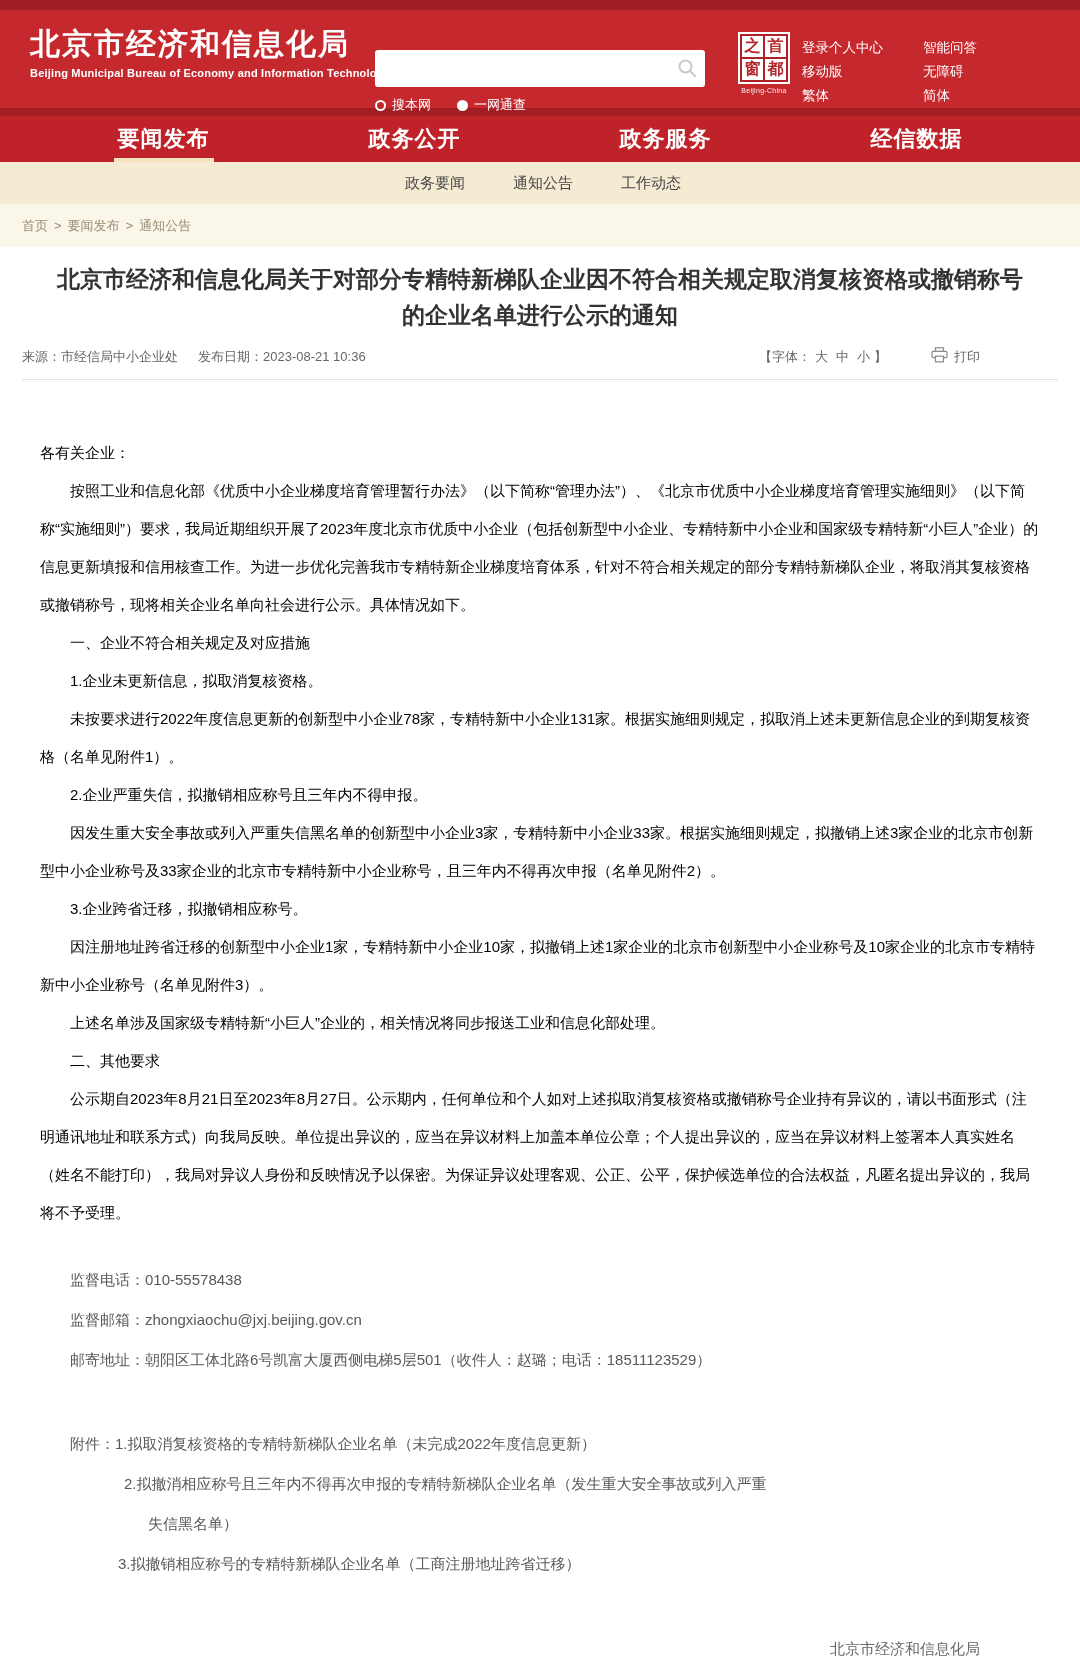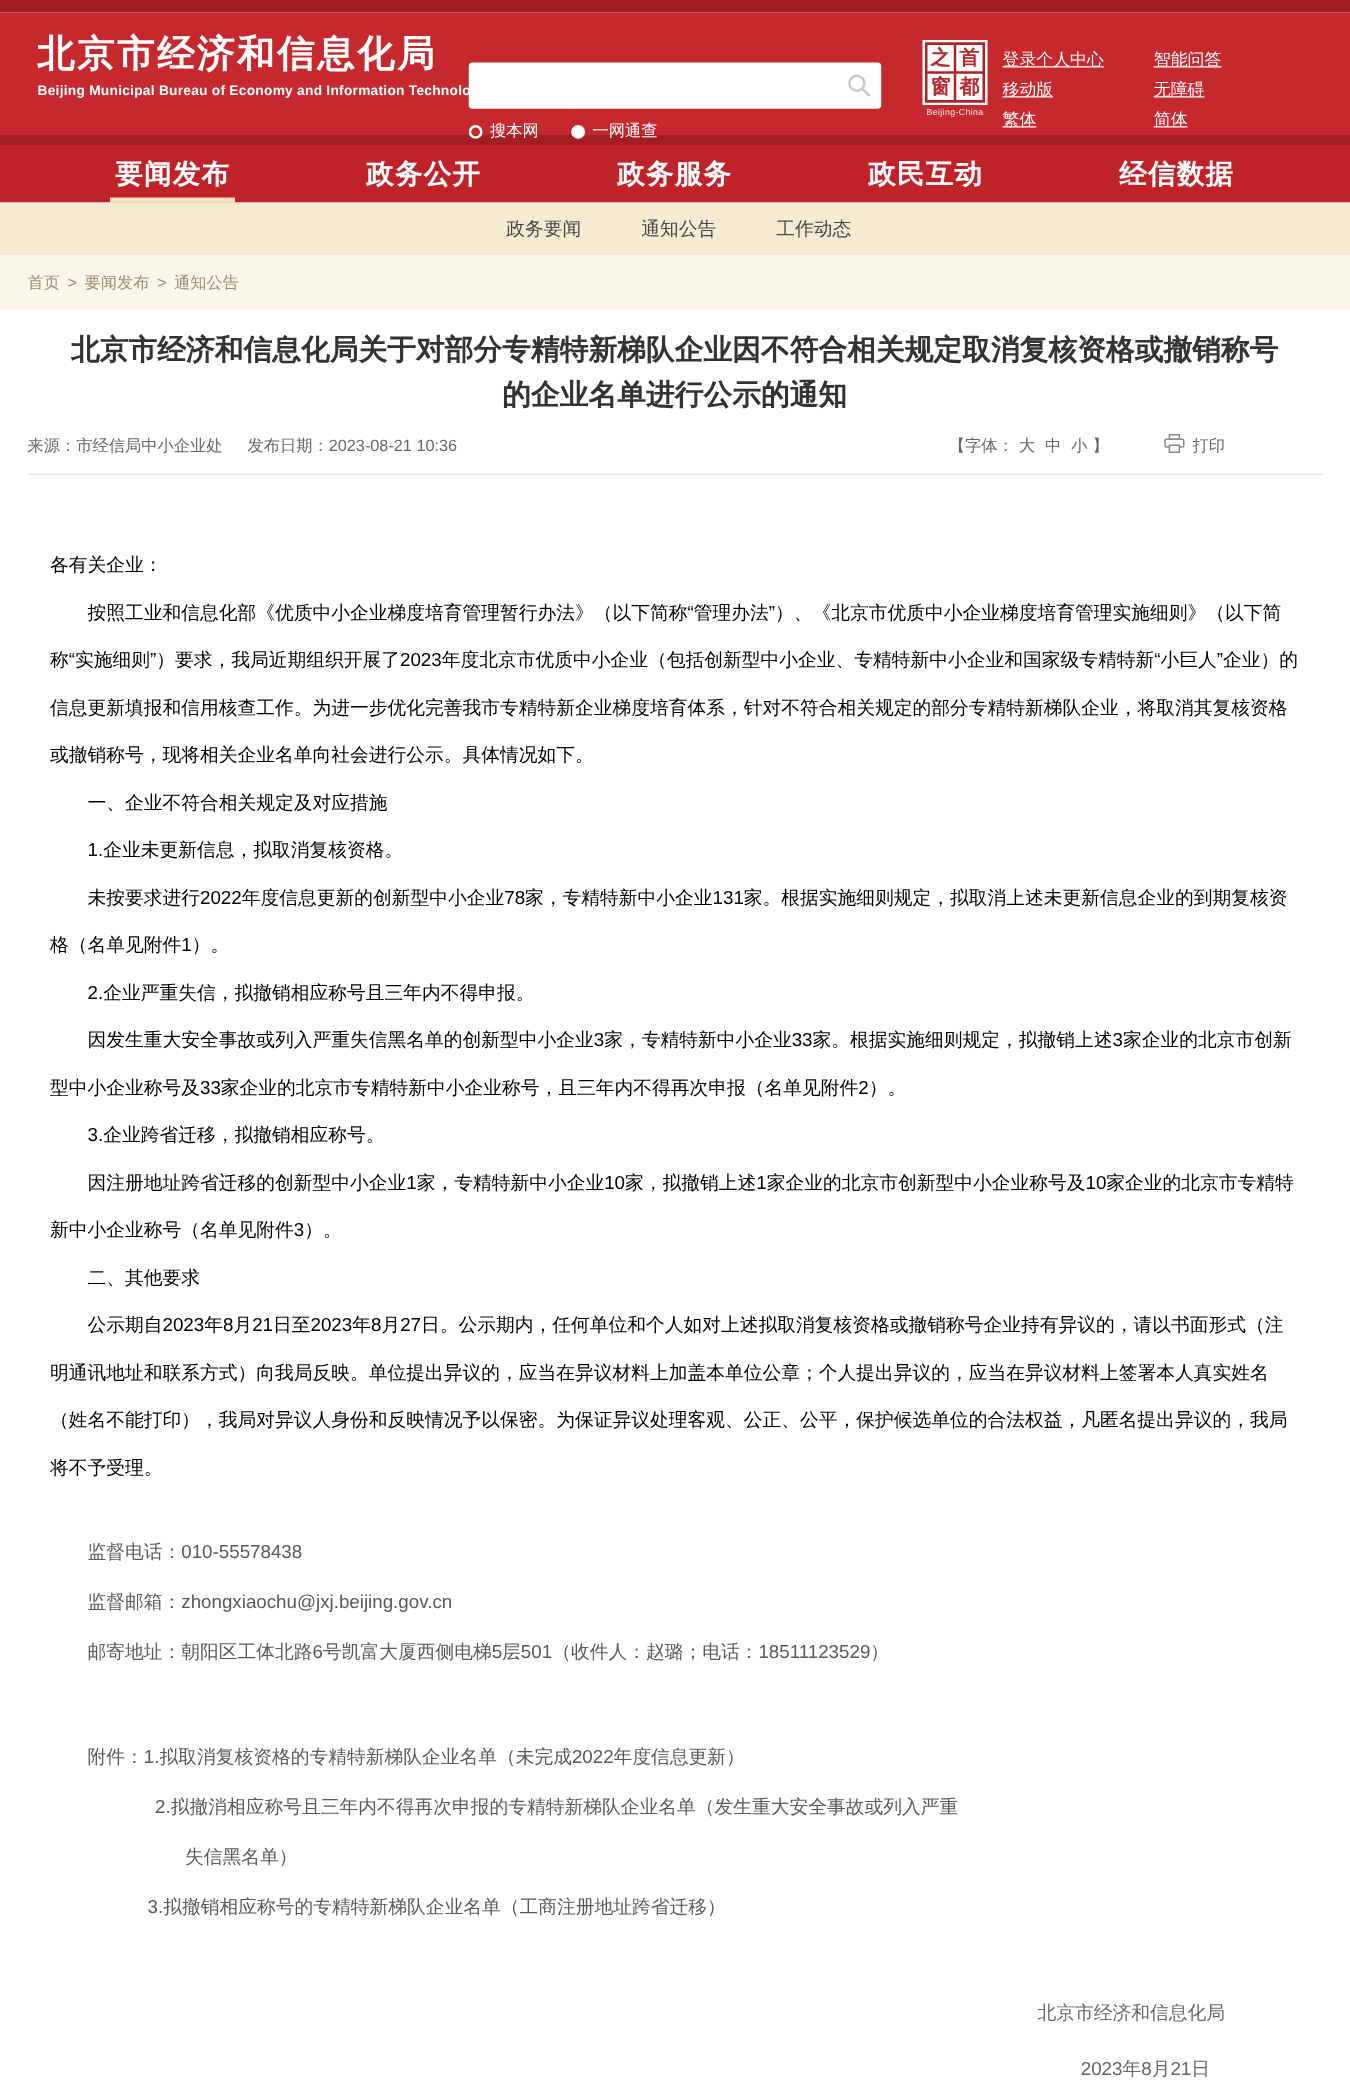--- a/index.html
+++ b/index.html
@@ -26,21 +26,21 @@
   .radio-ring { width:11px; height:11px; border:2px solid #fff; border-radius:50%; }
   .radio-dot  { width:11px; height:11px; background:#fff; border-radius:50%; }
   .cw-logo { position:absolute; left:737px; top:22px; width:54px; text-align:center; cursor:pointer; }
   .cw-frame { background:#fff; padding:2px; width:52px; height:52px; margin:0 auto; }
   .cw-box { width:48px; height:48px; background:#b02126; border:2px solid #b02126;
             display:grid; grid-template-columns:1fr 1fr; grid-template-rows:1fr 1fr; gap:2px; }
   .cw-cell { background:#fff; color:#b5292e; font-weight:bold; font-size:16px;
              display:flex; align-items:center; justify-content:center; }
   .cw-caption { font-size:7px; color:rgba(255,255,255,.92); margin-top:3px; letter-spacing:.3px; }
   .quick-links { position:absolute; left:802px; top:26px; display:flex; gap:40px; }
-  .quick-links ul { list-style:none; margin:0; padding:0;text-decoration:underline; }
+  .quick-links ul { list-style:none; margin:0; padding:0; }
   .quick-links li { line-height:24px; font-size:13.5px; cursor:pointer; white-space:nowrap; }
   
   .nav-divider { height:8px; background:#a31e23; }
   .main-nav { display:flex; height:46px; background:#bf2329; padding:0 38px; }
   .nav-item { flex:1; position:relative; display:flex; align-items:center; justify-content:center;
               color:#fff; font-size:22px; font-weight:bold; letter-spacing:1px; cursor:pointer; }
   .nav-item.active::after { content:""; position:absolute; bottom:0; left:50%; transform:translateX(-50%);
               width:100px; height:4px; background:#f6e3bd; }
   .subnav { height:42px; background:#f5ebd2; display:flex; align-items:center; gap:48px;
             padding-left:405px; font-size:15px; color:#474747; }
@@ -139,21 +139,20 @@
         </ul>
     </div>
   </header>
 
   <div class="nav-divider"></div>
 
   <nav class="main-nav" id="main-nav">
       <div class="nav-item active">要闻发布</div>
       <div class="nav-item">政务公开</div>
       <div class="nav-item">政务服务</div>
-      <div class="nav-item">政民互动</div>
       <div class="nav-item">经信数据</div>
     </nav>
 
   <div class="subnav" id="subnav">
       <span class="subnav-item">政务要闻</span>
       <span class="subnav-item">通知公告</span>
       <span class="subnav-item">工作动态</span>
     </div>
 
   <div class="breadcrumb-band">
@@ -190,20 +189,21 @@
     <div class="article-body" id="article-body">
         <p class="para plain">各有关企业：</p>
         <p class="para indent">按照工业和信息化部《优质中小企业梯度培育管理暂行办法》（以下简称“管理办法”）、《北京市优质中小企业梯度培育管理实施细则》（以下简称“实施细则”）要求，我局近期组织开展了2023年度北京市优质中小企业（包括创新型中小企业、专精特新中小企业和国家级专精特新“小巨人”企业）的信息更新填报和信用核查工作。为进一步优化完善我市专精特新企业梯度培育体系，针对不符合相关规定的部分专精特新梯队企业，将取消其复核资格或撤销称号，现将相关企业名单向社会进行公示。具体情况如下。</p>
         <p class="para indent">一、企业不符合相关规定及对应措施</p>
         <p class="para indent">1.企业未更新信息，拟取消复核资格。</p>
         <p class="para indent">未按要求进行2022年度信息更新的创新型中小企业78家，专精特新中小企业131家。根据实施细则规定，拟取消上述未更新信息企业的到期复核资格（名单见附件1）。</p>
         <p class="para indent">2.企业严重失信，拟撤销相应称号且三年内不得申报。</p>
         <p class="para indent">因发生重大安全事故或列入严重失信黑名单的创新型中小企业3家，专精特新中小企业33家。根据实施细则规定，拟撤销上述3家企业的北京市创新型中小企业称号及33家企业的北京市专精特新中小企业称号，且三年内不得再次申报（名单见附件2）。</p>
         <p class="para indent">3.企业跨省迁移，拟撤销相应称号。</p>
         <p class="para indent">因注册地址跨省迁移的创新型中小企业1家，专精特新中小企业10家，拟撤销上述1家企业的北京市创新型中小企业称号及10家企业的北京市专精特新中小企业称号（名单见附件3）。</p>
+        <p class="para indent">上述名单涉及国家级专精特新“小巨人”企业的，相关情况将同步报送工业和信息化部处理。</p>
         <p class="para indent">二、其他要求</p>
         <p class="para indent">公示期自2023年8月21日至2023年8月27日。公示期内，任何单位和个人如对上述拟取消复核资格或撤销称号企业持有异议的，请以书面形式（注明通讯地址和联系方式）向我局反映。单位提出异议的，应当在异议材料上加盖本单位公章；个人提出异议的，应当在异议材料上签署本人真实姓名（姓名不能打印），我局对异议人身份和反映情况予以保密。为保证异议处理客观、公正、公平，保护候选单位的合法权益，凡匿名提出异议的，我局将不予受理。</p>
       </div>
 
     <div class="contact-block" id="contact-block">
         <p class="contact-line">监督电话：010-55578438</p>
         <p class="contact-line">监督邮箱：zhongxiaochu@jxj.beijing.gov.cn</p>
         <p class="contact-line">邮寄地址：朝阳区工体北路6号凯富大厦西侧电梯5层501（收件人：赵璐；电话：18511123529）</p>
       </div>
 

